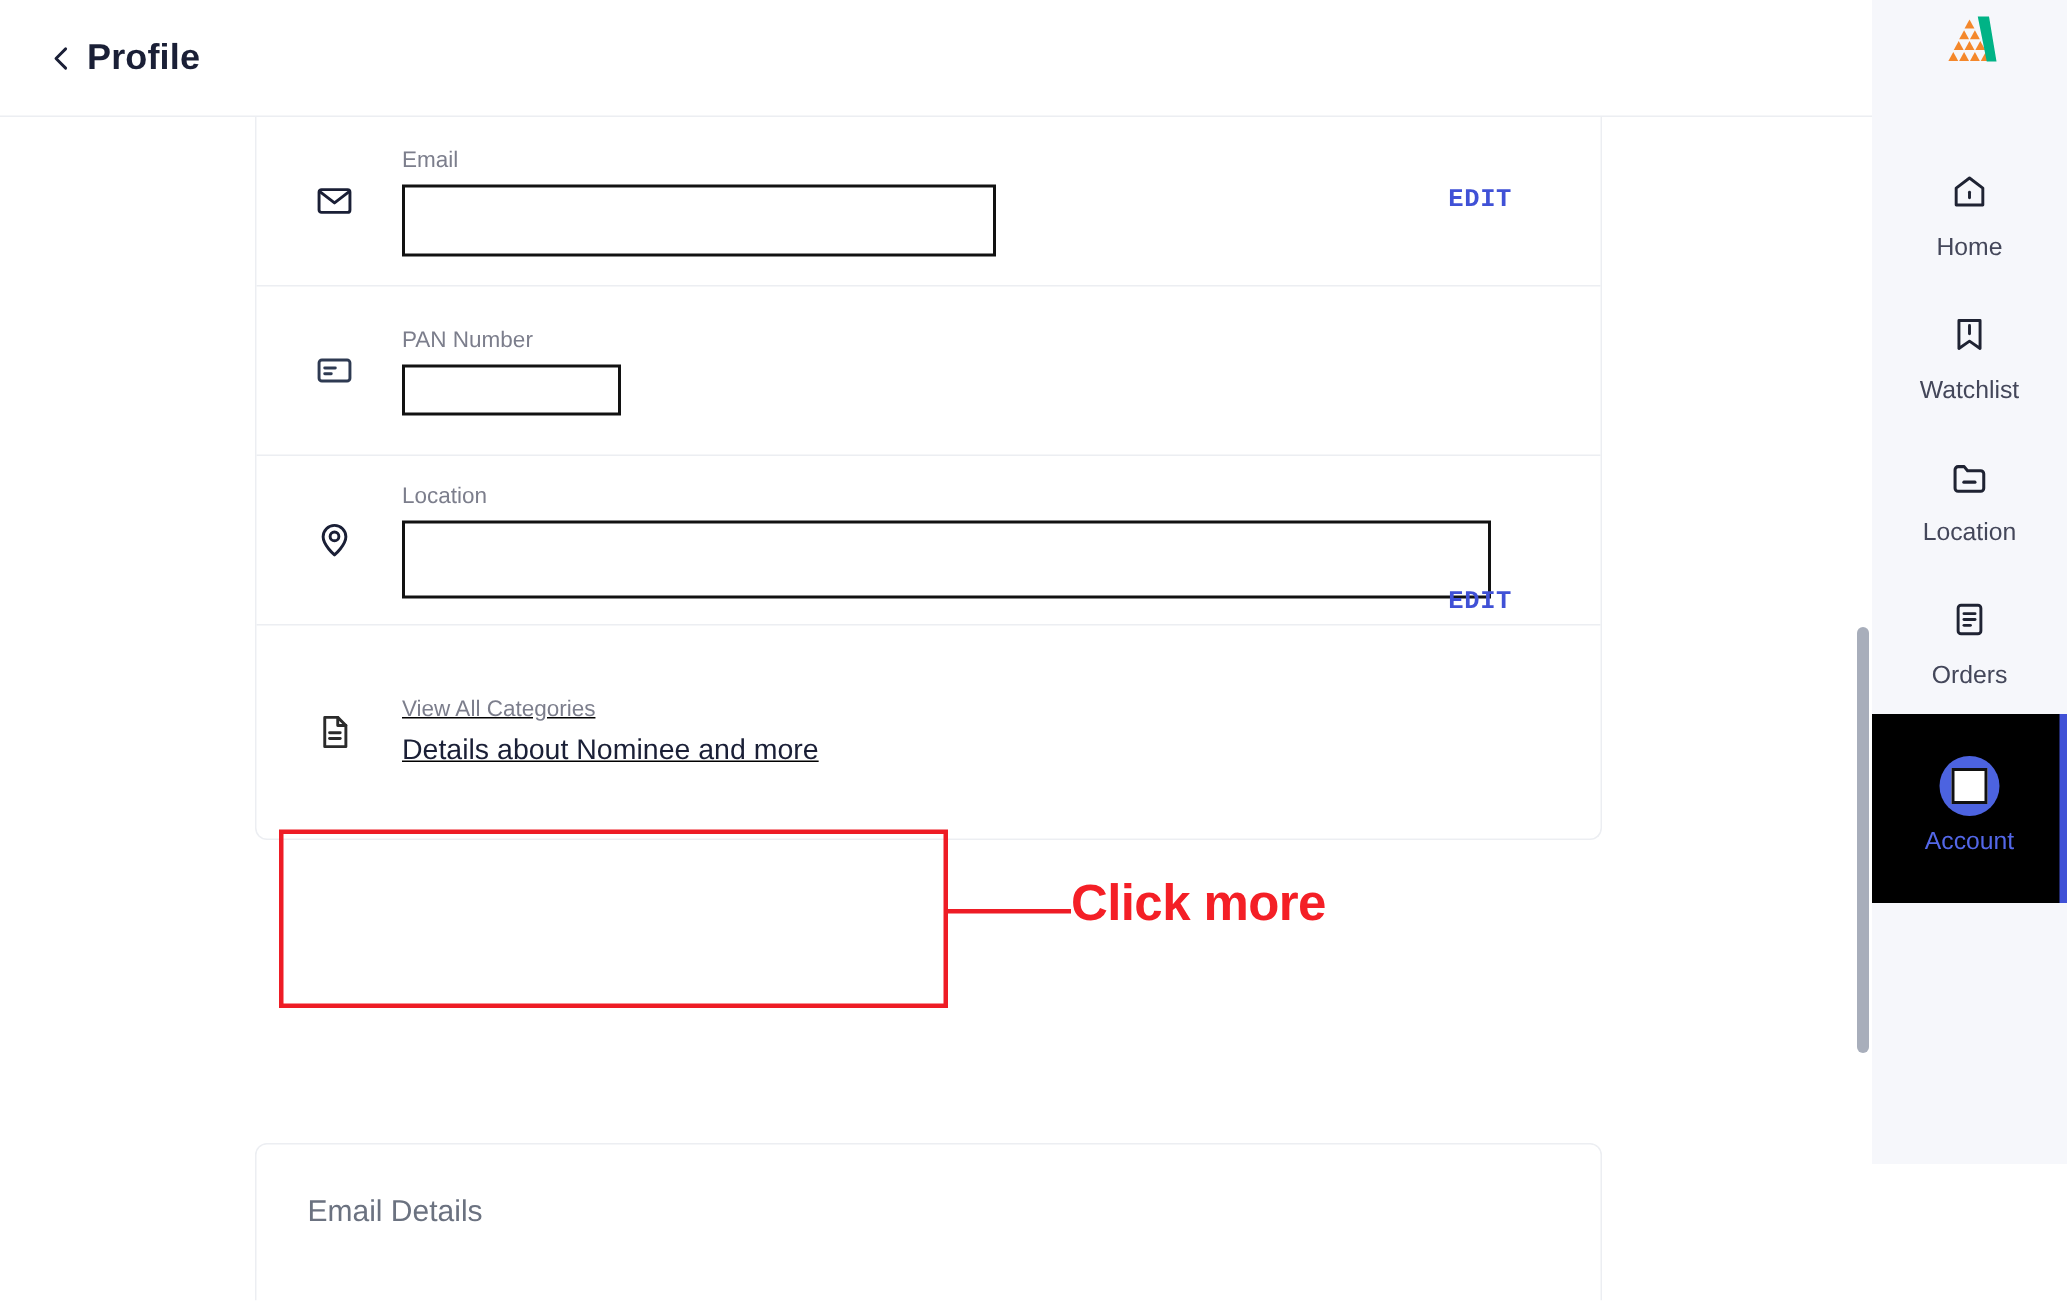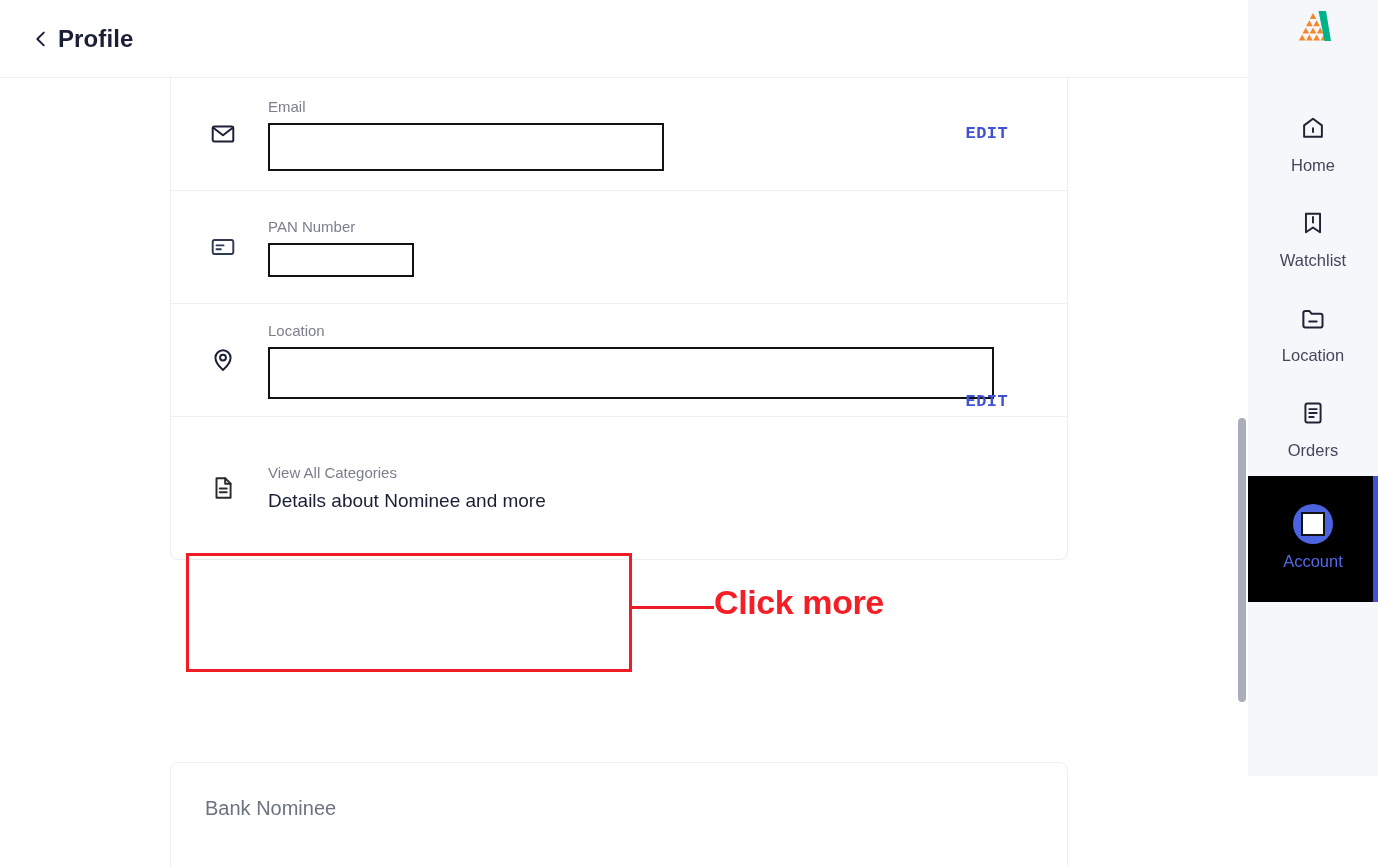--- a/index.html
+++ b/index.html
@@ -76,21 +76,21 @@
   }
 
   .info-row {
     position: relative;
     display: flex;
     align-items: center;
     border-bottom: 1px solid #eceef2;
     min-height: 113px;
     padding: 0 34px;
   }
-  .info-row:last-child { border-bottom: none; }
+  .info-row:last-child { border-bottom: none; text-decoration: underline; }
 
   .row-icon {
     width: 36px;
     min-width: 36px;
     display: flex;
     align-items: center;
     justify-content: center;
     color: #1a1f36;
   }
   .row-icon svg { display: block; }
@@ -365,21 +365,21 @@
           </div>
           <div class="row-fields">
             <div class="cat-sub">View All Categories</div>
             <div class="cat-main">Details about Nominee and more</div>
           </div>
         </div>
 
       </div>
 
       <div class="bank-card">
-        <div class="bank-title">Bank Nominee</div>
+        <div class="bank-title">Email Details</div>
       </div>
 
     </div>
 
     <div class="scrollbar-track"></div>
     <div class="scrollbar-thumb"></div>
 
     <div class="annot-box"></div>
     <div class="annot-line"></div>
     <div class="annot-text">Click more</div>

